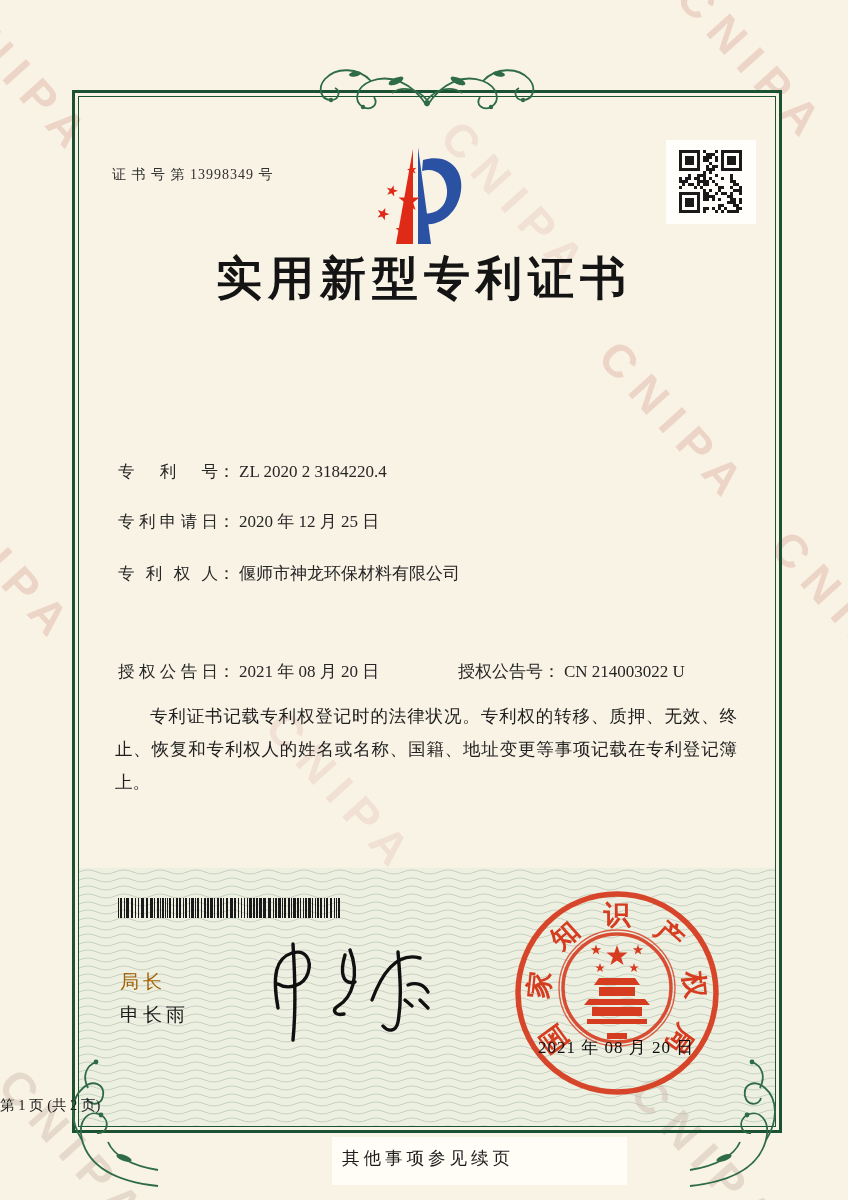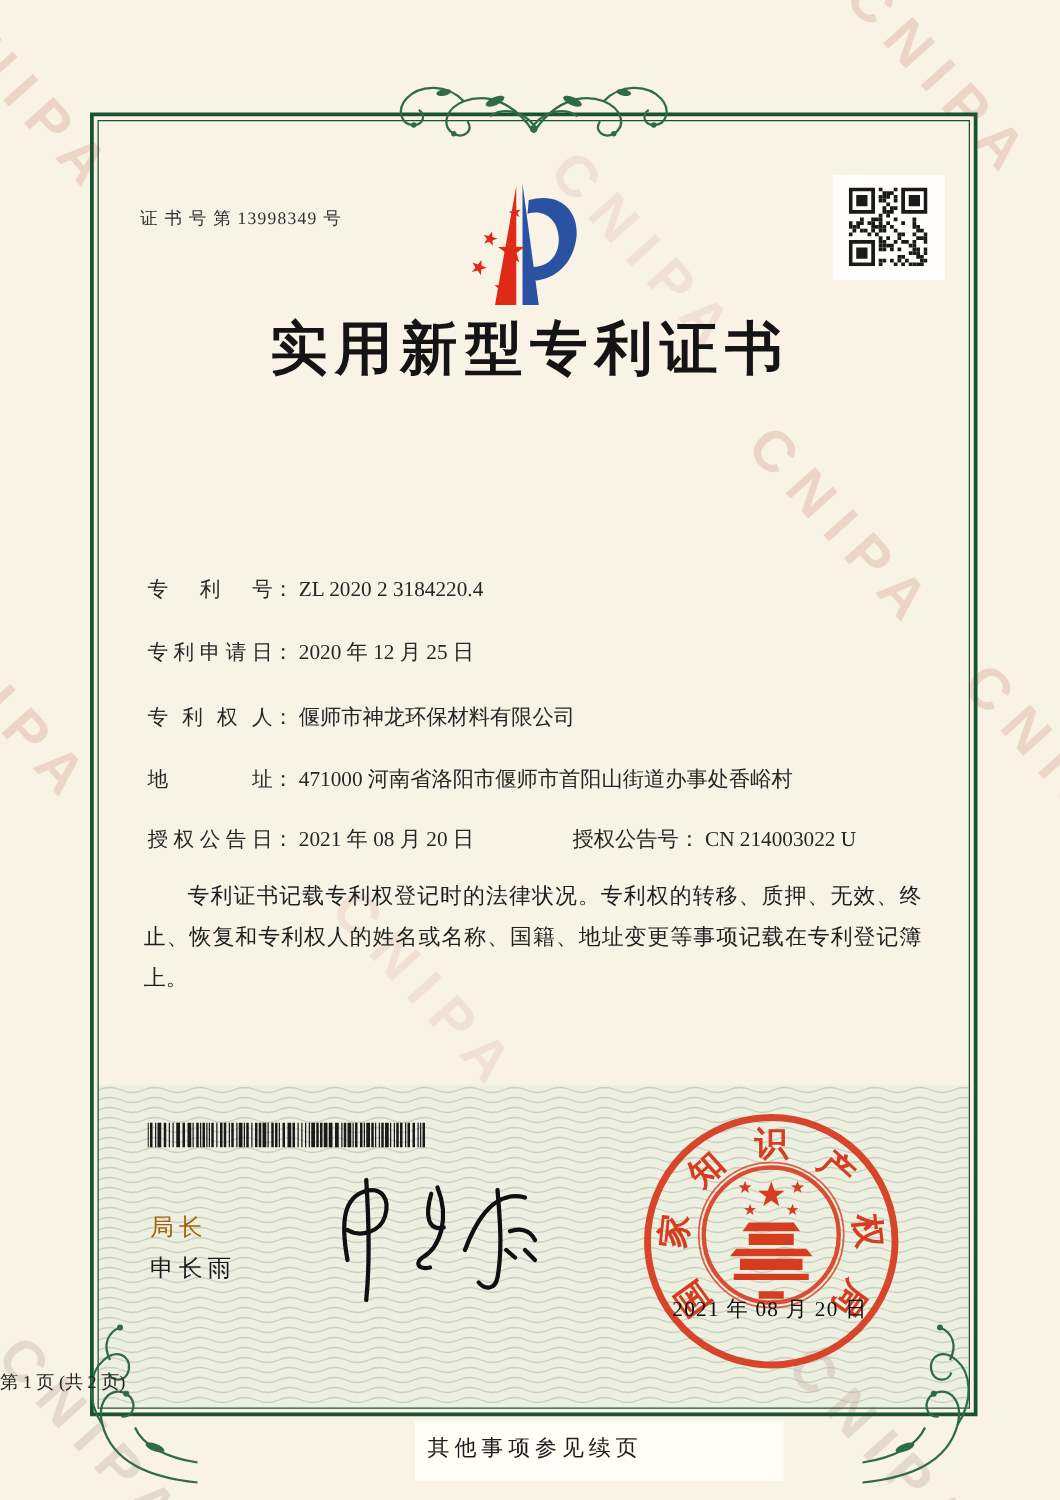--- a/index.html
+++ b/index.html
@@ -271,23 +271,20 @@
 
   <div class="field" style="top:460px;">
     <span class="flabel">专利号</span><span class="fcolon">：</span><span class="fvalue">ZL 2020 2 3184220.4</span>
   </div>
   <div class="field" style="top:510px;">
     <span class="flabel">专利申请日</span><span class="fcolon">：</span><span class="fvalue">2020 年 12 月 25 日</span>
   </div>
   <div class="field" style="top:562px;">
     <span class="flabel">专利权人</span><span class="fcolon">：</span><span class="fvalue">偃师市神龙环保材料有限公司</span>
   </div>
-  <div class="field" style="top:612px;">
-    <span class="flabel">地址</span><span class="fcolon">：</span><span class="fvalue">471000  河南省洛阳市偃师市首阳山街道办事处香峪村</span>
-  </div>
   <div class="field" style="top:660px;">
     <span class="flabel">授权公告日</span><span class="fcolon">：</span><span class="fvalue">2021 年 08 月 20 日</span>
   </div>
   <div class="grant-no" style="top:660px;">
     <span>授权公告号</span><span>：</span><span class="fvalue">CN 214003022 U</span>
   </div>
 
   <div class="body-text">
     <p>专利证书记载专利权登记时的法律状况。专利权的转移、质押、无效、终止、恢复和专利权人的姓名或名称、国籍、地址变更等事项记载在专利登记簿上。</p>
   </div>

